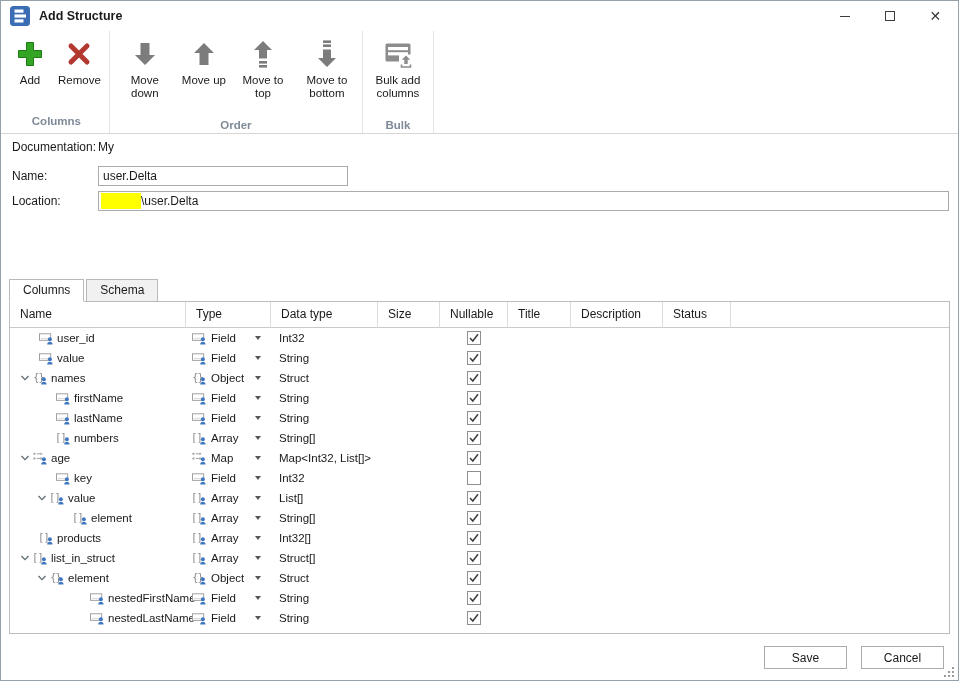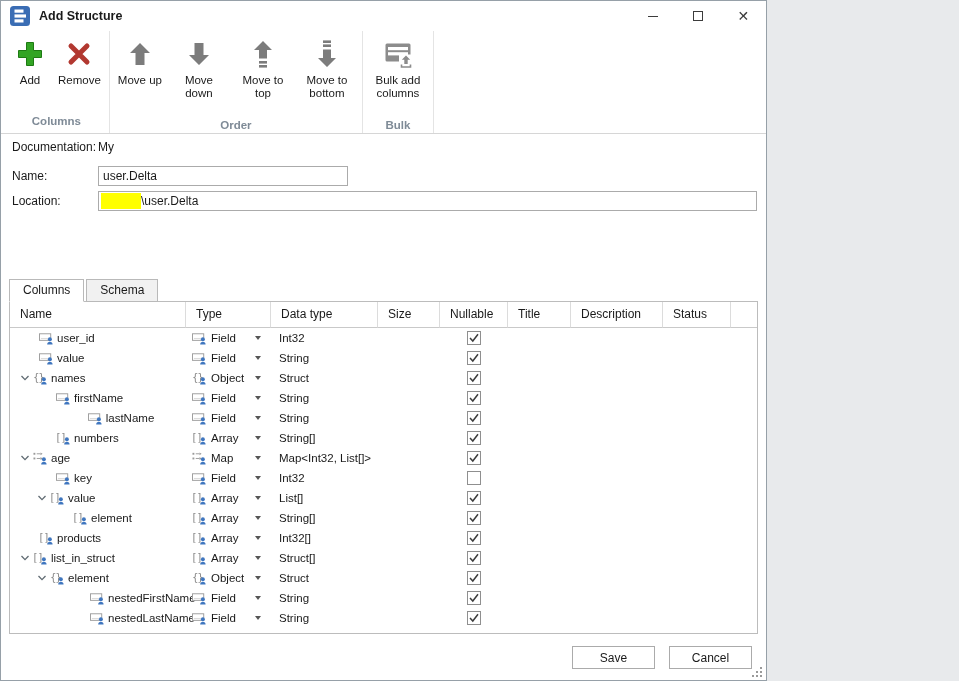--- a/index.html
+++ b/index.html
@@ -1,18 +1,18 @@
 <!DOCTYPE html>
 <html><head>
 <meta charset="utf-8">
 <style>
   * { box-sizing: border-box; }
   html,body { margin:0; padding:0; background:#e8eaec; }
   body { font-family:"Liberation Sans","DejaVu Sans",sans-serif; font-size:12px; color:#1a1a1a; }
-  .window { position:relative; width:767px; height:681px; background:#ffffff;
+  .window { position:relative; width:959px; height:681px; background:#ffffff;
             border:1px solid #96a0a8; overflow:hidden; }
 
   
   .titlebar { position:absolute; top:0; left:0; right:0; height:30px; display:flex; align-items:center; padding-left:9px; }
   .titlebar .appicon { width:20px; height:20px; margin-right:9px; flex:0 0 20px; }
   .titlebar .title { font-weight:bold; font-size:12.5px; }
   .wcontrols { margin-left:auto; display:flex; height:30px; }
   .wbtn { width:45px; height:30px; display:flex; align-items:center; justify-content:center; color:#3c3c3c; cursor:default; }
   .glyph-min { width:10px; border-top:1.6px solid #3c3c3c; display:inline-block; }
   .glyph-max { width:10px; height:10px; border:1.4px solid #3c3c3c; display:inline-block; }
@@ -111,29 +111,29 @@
               </svg>
               <div class="rlabel">Remove</div>
             </div>
           </div>
           <div class="rgl">Columns</div>
         </div>
         <div class="rgroup">
           <div class="rbtns">
             <div class="rbtn">
               <svg width="32" height="32" viewBox="0 0 32 32">
+                <path d="M16 27 L26 17 H20.5 V5 H11.5 V17 H6 Z" fill="#7c7c7c"></path>
+              </svg>
+              <div class="rlabel">Move down</div>
+            </div>
+            <div class="rbtn">
+              <svg width="32" height="32" viewBox="0 0 32 32">
                 <path d="M16 5 L26 15 H20.5 V27 H11.5 V15 H6 Z" fill="#7c7c7c"></path>
               </svg>
               <div class="rlabel">Move up</div>
-            </div>
-            <div class="rbtn">
-              <svg width="32" height="32" viewBox="0 0 32 32">
-                <path d="M16 27 L26 17 H20.5 V5 H11.5 V17 H6 Z" fill="#7c7c7c"></path>
-              </svg>
-              <div class="rlabel">Move down</div>
             </div>
             <div class="rbtn">
               <svg width="32" height="32" viewBox="0 0 32 32">
                 <path d="M16 3 L25 12 H20 V20.5 H12 V12 H7 Z" fill="#7c7c7c"></path>
                 <rect x="12" y="23" width="8" height="2.6" fill="#7c7c7c"></rect>
                 <rect x="12" y="27" width="8" height="2.6" fill="#7c7c7c"></rect>
               </svg>
               <div class="rlabel">Move to top</div>
             </div>
             <div class="rbtn">
@@ -356,21 +356,21 @@
                   <path d="M2 6 L4.8 9 L10 2.3" stroke="#3c3c3c" stroke-width="1.5" fill="none"></path>
                 </svg>
               </span>
             </div>
             <div class="cell"></div>
             <div class="cell"></div>
             <div class="cell"></div>
             <div class="cell"></div>
           </div>
           <div class="grid trow">
-            <div class="cell name" style="padding-left: 33px; justify-content: center;">
+            <div class="cell name" style="padding-left: 33px;">
               <span class="chev"></span>
               <span class="nicon">
                 <svg width="15" height="14" viewBox="0 0 16 14">
                   <rect x="0.5" y="2.5" width="12" height="7" fill="#fff" stroke="#9b9b9b"></rect>
                   <line x1="2" y1="7.5" x2="10.5" y2="7.5" stroke="#d9d9d9"></line>
                   <circle cx="11.6" cy="8.4" r="2.1" fill="#3f76bf"></circle>
                   <path d="M8.7 13.9c0-1.7 1.3-2.8 2.9-2.8s2.9 1.1 2.9 2.8z" fill="#3f76bf"></path>
                 </svg>
               </span>
               <span>lastName</span>

